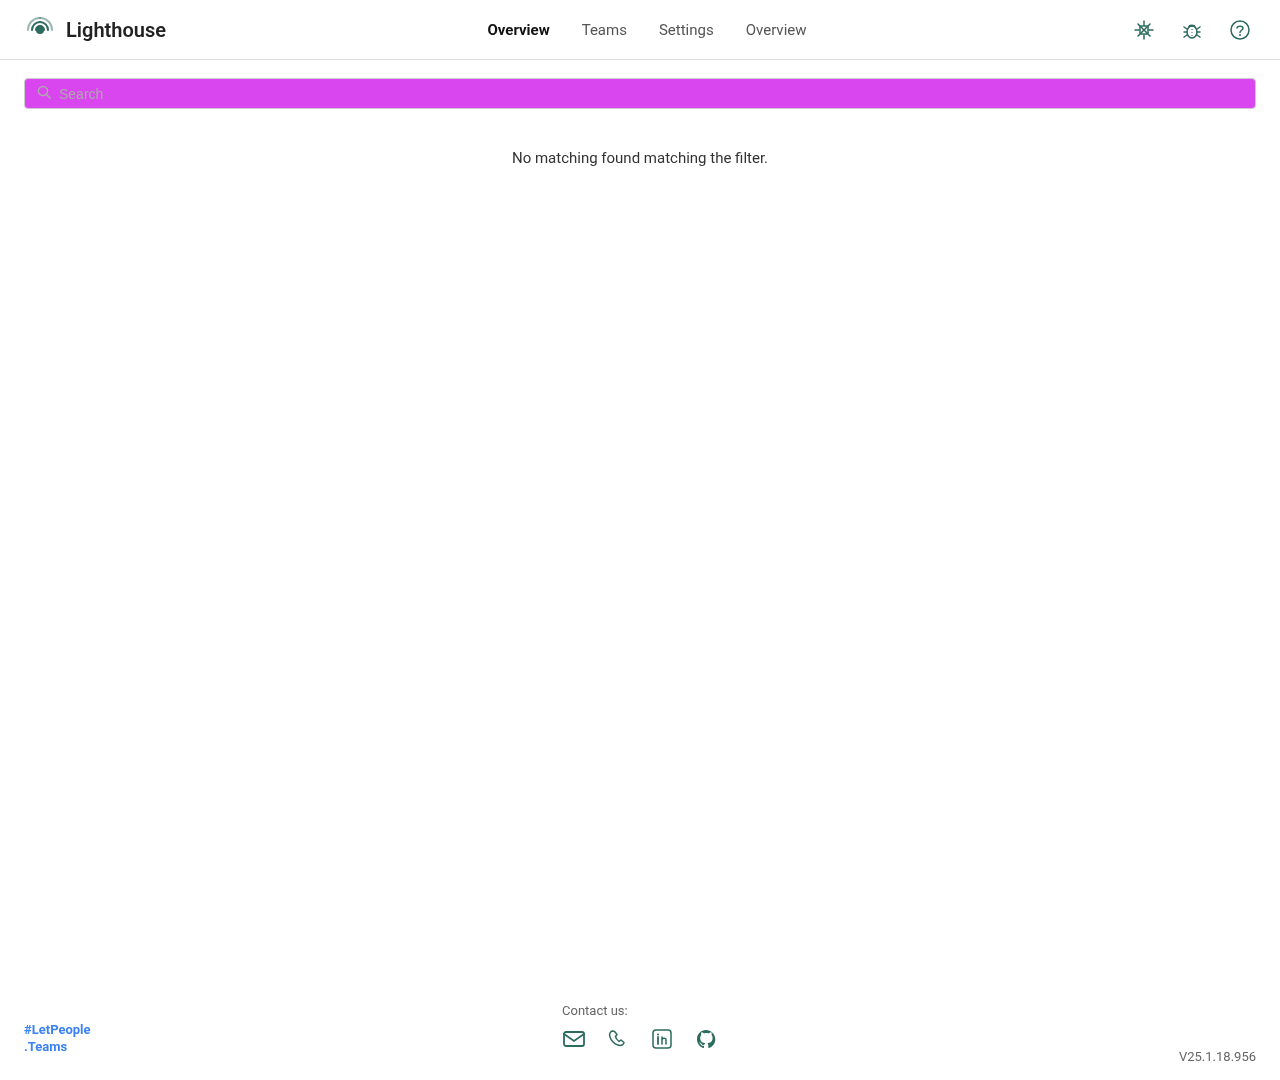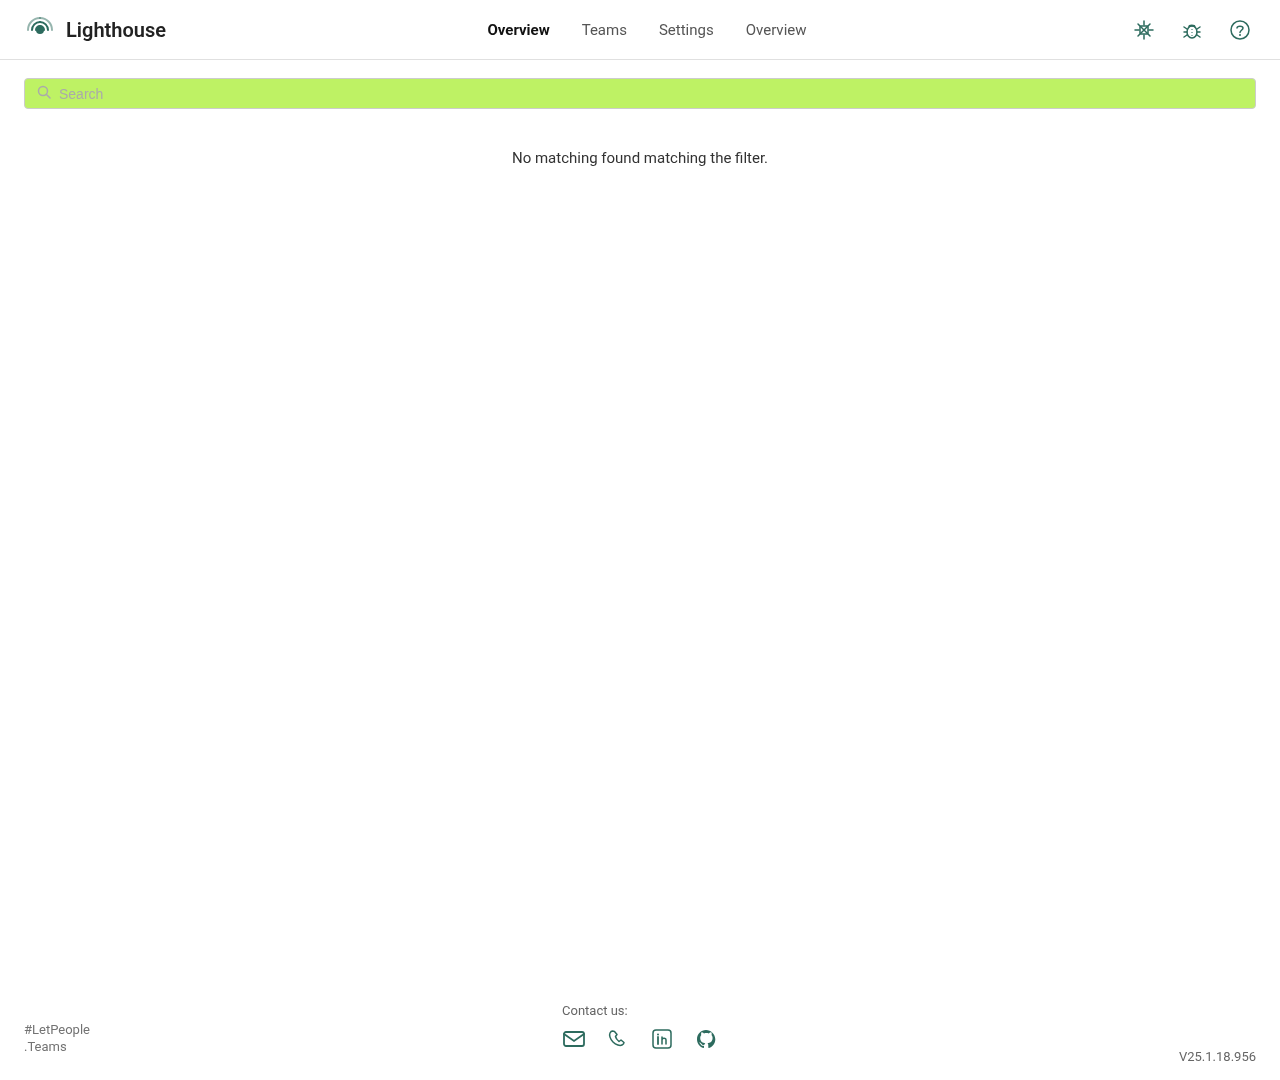--- a/index.html
+++ b/index.html
@@ -75,21 +75,21 @@
     .search-container {
       padding: 18px 24px 0 24px;
     }
     .search-wrapper {
       display: flex;
       align-items: center;
       border: 1px solid #ccc;
       border-radius: 4px;
       padding: 6px 12px;
       gap: 8px;
-      background: #bef264;
+      background: #d946ef;
     }
     .search-icon-inner {
       color: #aaa;
       font-size: 14px;
     }
     .search-input {
       border: none;
       outline: none;
       font-size: 14px;
       color: #333;
@@ -127,22 +127,22 @@
       align-items: center;
       justify-content: center;
       position: relative;
       border-top: none;
     }
     .footer-left {
       position: absolute;
       left: 24px;
       bottom: 24px;
       font-size: 13px;
-      font-weight: 400;
-      color: #737373;
+      font-weight: 700;
+      color: #3b82f6;
       line-height: 1.3;
     }
     .footer-center {
       display: flex;
       flex-direction: column;
       gap: 9px;
     }
     .contact-label {
       font-size: 13px;
       color: #666;

